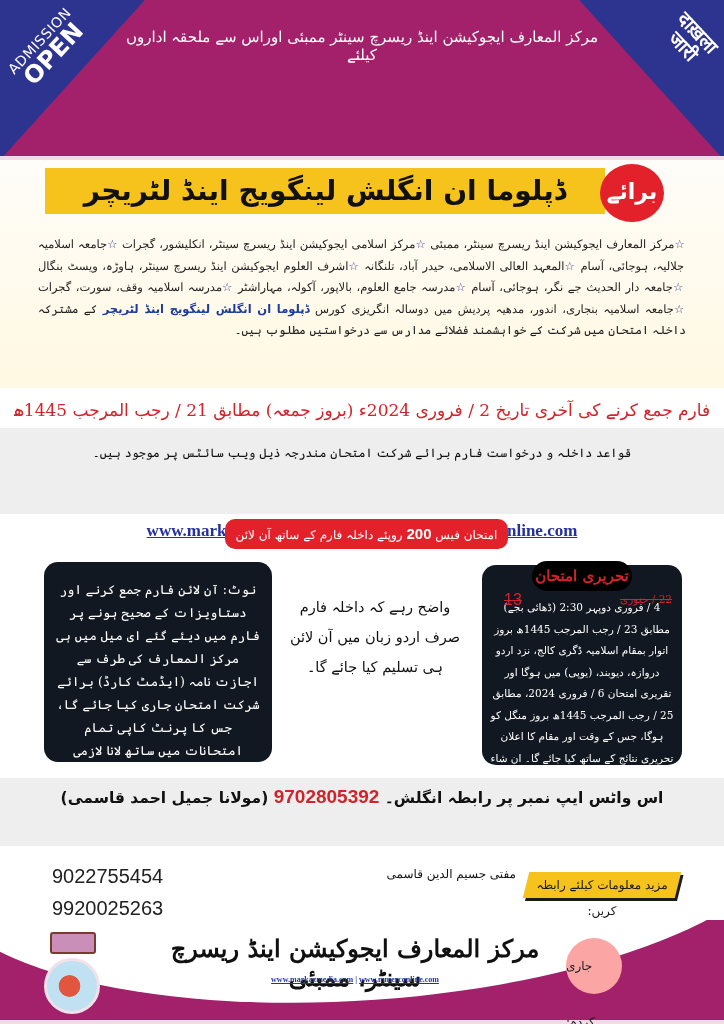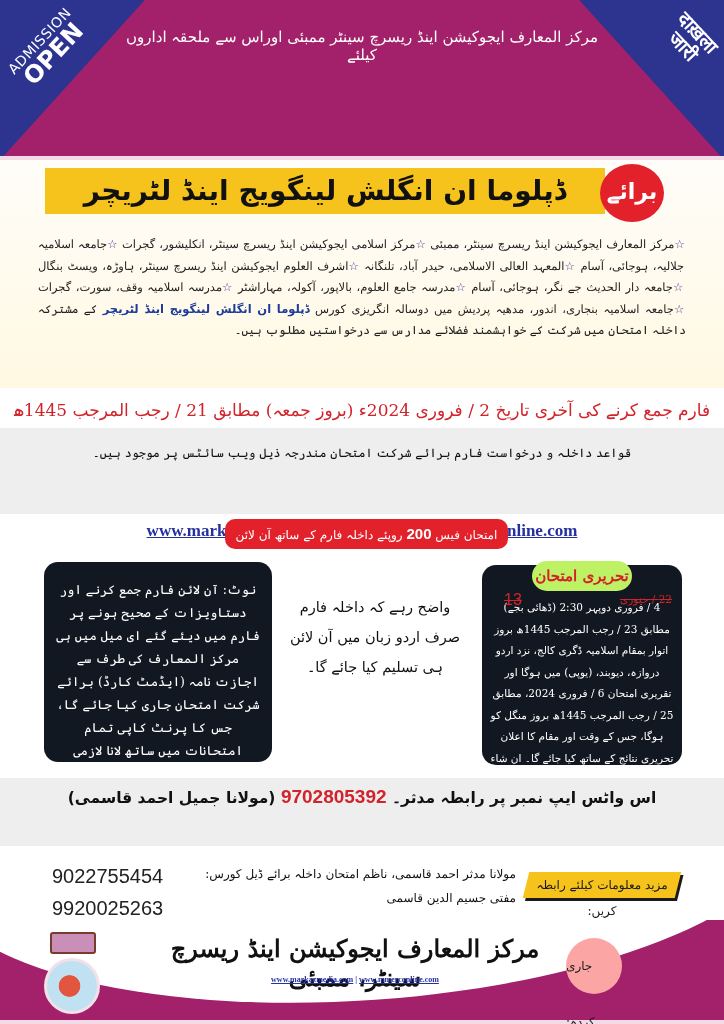--- a/index.html
+++ b/index.html
@@ -53,21 +53,21 @@
     .fee-pill { position: absolute; left: 225px; top: 519px; width: 283px; height: 30px; background: #e3212b;
       border-radius: 10px; color: #fff; text-align: center; font-size: 12px; line-height: 30px;
       font-family: "DejaVu Serif", serif; }
     .fee-pill b { font-family: "Liberation Sans", sans-serif; font-size: 15px; }
 
     
     .card { position: absolute; background: #121821; border-radius: 14px; color: #fff; text-align: center;
       font-family: "DejaVu Serif", serif; }
     .card-note { left: 44px; top: 562px; width: 228px; height: 200px; padding: 16px 12px; font-size: 12.5px; line-height: 23px; }
     .card-exam { left: 482px; top: 565px; width: 200px; height: 200px; padding: 26px 8px 8px; font-size: 10.5px; line-height: 21.5px; }
-    .exam-tag { position: absolute; left: 50px; top: -4px; width: 100px; height: 30px; background: #bef264;
+    .exam-tag { position: absolute; left: 50px; top: -4px; width: 100px; height: 30px; background: #000000;
       border-radius: 16px; color: #d2232a; font-size: 15px; font-weight: bold; line-height: 30px; text-align: center; }
     .strike-old { color: #d2232a; text-decoration: line-through; }
     .strike-old-left { position: absolute; left: 22px; top: 24px; color: #d2232a; text-decoration: line-through;
       font-family: "Liberation Sans", sans-serif; font-size: 16px; }
     .strike-old-right { position: absolute; right: 10px; top: 24px; }
     .exam-body { margin-top: 6px; }
     .middle-note { position: absolute; left: 285px; width: 180px; top: 592px; text-align: center;
       font-family: "DejaVu Serif", serif; font-size: 14.5px; line-height: 30px; color: #111; }
 
     
@@ -166,30 +166,29 @@
 <div class="card card-exam rtl">
   <div class="exam-tag">تحریری امتحان</div>
   <span class="strike-old strike-old-right">22 / جنوری</span>
   <span class="strike-old-left">13</span>
   <div class="exam-body">4 / فروری دوپہر 2:30 (ڈھائی بجے) مطابق 23 / رجب المرجب 1445ھ بروز اتوار بمقام اسلامیہ ڈگری کالج، نزد اردو دروازہ، دیوبند، (یوپی) میں ہوگا اور تقریری امتحان 6 / فروری 2024، مطابق 25 / رجب المرجب 1445ھ بروز منگل کو ہوگا، جس کے وقت اور مقام کا اعلان تحریری نتائج کے ساتھ کیا جائے گا۔ ان شاء اللہ!</div>
 </div>
 
 <div class="support-band"></div>
 <div class="support-text rtl">
   <div>
-    <span>اس واٹس ایپ نمبر پر رابطہ مدثر۔</span>
+    <span>اس واٹس ایپ نمبر پر رابطہ انگلش۔</span>
     <span class="phone">9702805392</span>
     <span>(مولانا جمیل احمد قاسمی)</span>
   </div>
 </div>
 
 <div class="contact-tag"></div>
 <div class="contact-tag-text rtl">مزید معلومات کیلئے رابطہ کریں:</div>
 <div class="contact-names rtl">
-  <div>مولانا مدثر احمد قاسمی، ناظم امتحان داخلہ برائے ڈیل کورس:</div>
   <div>مفتی جسیم الدین قاسمی</div>
 </div>
 <div class="contact-phones">
   <div>9022755454</div>
   <div>9920025263</div>
 </div>
 
 <div class="footer">
   <div class="footer-swoosh"></div>
 </div>

